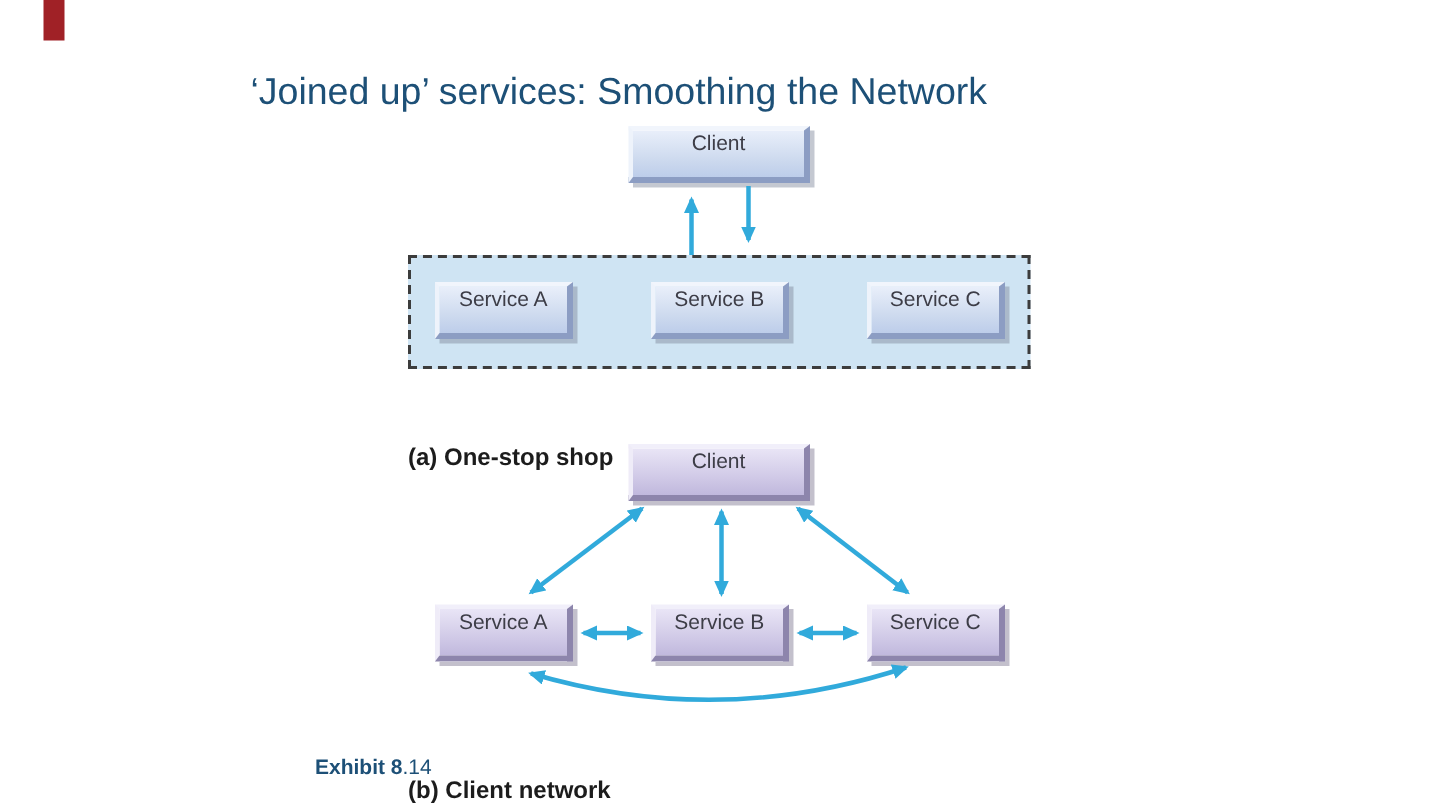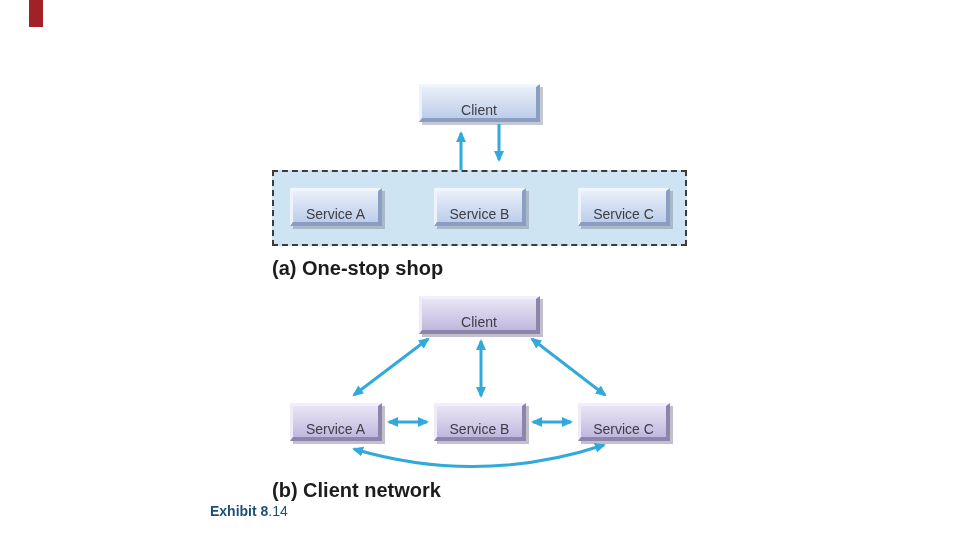--- a/index.html
+++ b/index.html
@@ -14,21 +14,21 @@
   }
   .title {
     left:167px; top:47px; margin:0; font-size:25px; font-weight:400;
     color:var(--title-color,#1d5077); white-space:nowrap; letter-spacing:0;
   }
   .panel {
     left:272px; top:170px; width:415px; height:76px; box-sizing:border-box;
     background:var(--panel-fill,#cfe4f3); border:2px dashed #3c3c3c;
   }
   .node {
-    display:flex; align-items:flex-end; justify-content:center;
+    display:flex; align-items:flex-start; justify-content:center;
     box-sizing:border-box; border-style:solid; border-width:3px 4px 4px 3px;
     font-size:14px; color:var(--node-text,#3d3d47); white-space:nowrap;
   }
   .node.blue {
     background:linear-gradient(180deg,#e9effa 0%, var(--box-blue,#ccd9ee) 65%, #bdcdea 100%);
     border-color:#f1f5fc #8c9dc3 #8c9dc3 #eef3fb;
     box-shadow:3px 3px 0 rgba(125,132,152,0.45);
   }
   .node.purple {
     background:linear-gradient(180deg,#e9e5f6 0%, var(--box-purple,#cfc8e6) 65%, #c0b8dd 100%);
@@ -37,22 +37,23 @@
   }
   .client-a { left:419px; top:84px;  width:121px; height:38px; }
   .svcA-a   { left:290px; top:188px; width:92px;  height:38px; }
   .svcB-a   { left:434px; top:188px; width:92px;  height:38px; }
   .svcC-a   { left:578px; top:188px; width:92px;  height:38px; }
   .client-b { left:419px; top:296px; width:121px; height:38px; }
   .svcA-b   { left:290px; top:403px; width:92px;  height:38px; }
   .svcB-b   { left:434px; top:403px; width:92px;  height:38px; }
   .svcC-b   { left:578px; top:403px; width:92px;  height:38px; }
   .caption {
-    font-size:20px; font-weight:700; color:var(--caption-color,#1c1c1c);
+    font-size:16px; font-weight:700; color:var(--caption-color,#1c1c1c);
     white-space:nowrap;
+    margin-top:40px;
   }
   .cap-a { left:272px; top:257px; }
   .cap-b { left:272px; top:479px; }
   .exhibit {
     left:163px; top:503px; font-size:14px; color:var(--title-color,#1d5077);
     white-space:nowrap;
   }
   .exhibit .exb { font-weight:700;padding-left:47px; }
   svg.arrows {
     position:absolute; left:0; top:0; pointer-events:none;
@@ -62,20 +63,21 @@
   }
   marker path { fill:var(--arrow-color,#31aadb); }
 </style>
 </head>
 <body>
 
 <div id="slide">
 
   <div class="abs red-bar"></div>
 
+  <h1 class="abs title">‘Joined up’ services: Smoothing the Network</h1>
 
   <section>
     <div class="abs node blue client-a">
       <span>Client</span>
     </div>
     <div class="abs panel"></div>
     <div class="abs node blue svcA-a">
       <span>Service A</span>
     </div>
     <div class="abs node blue svcB-a">

